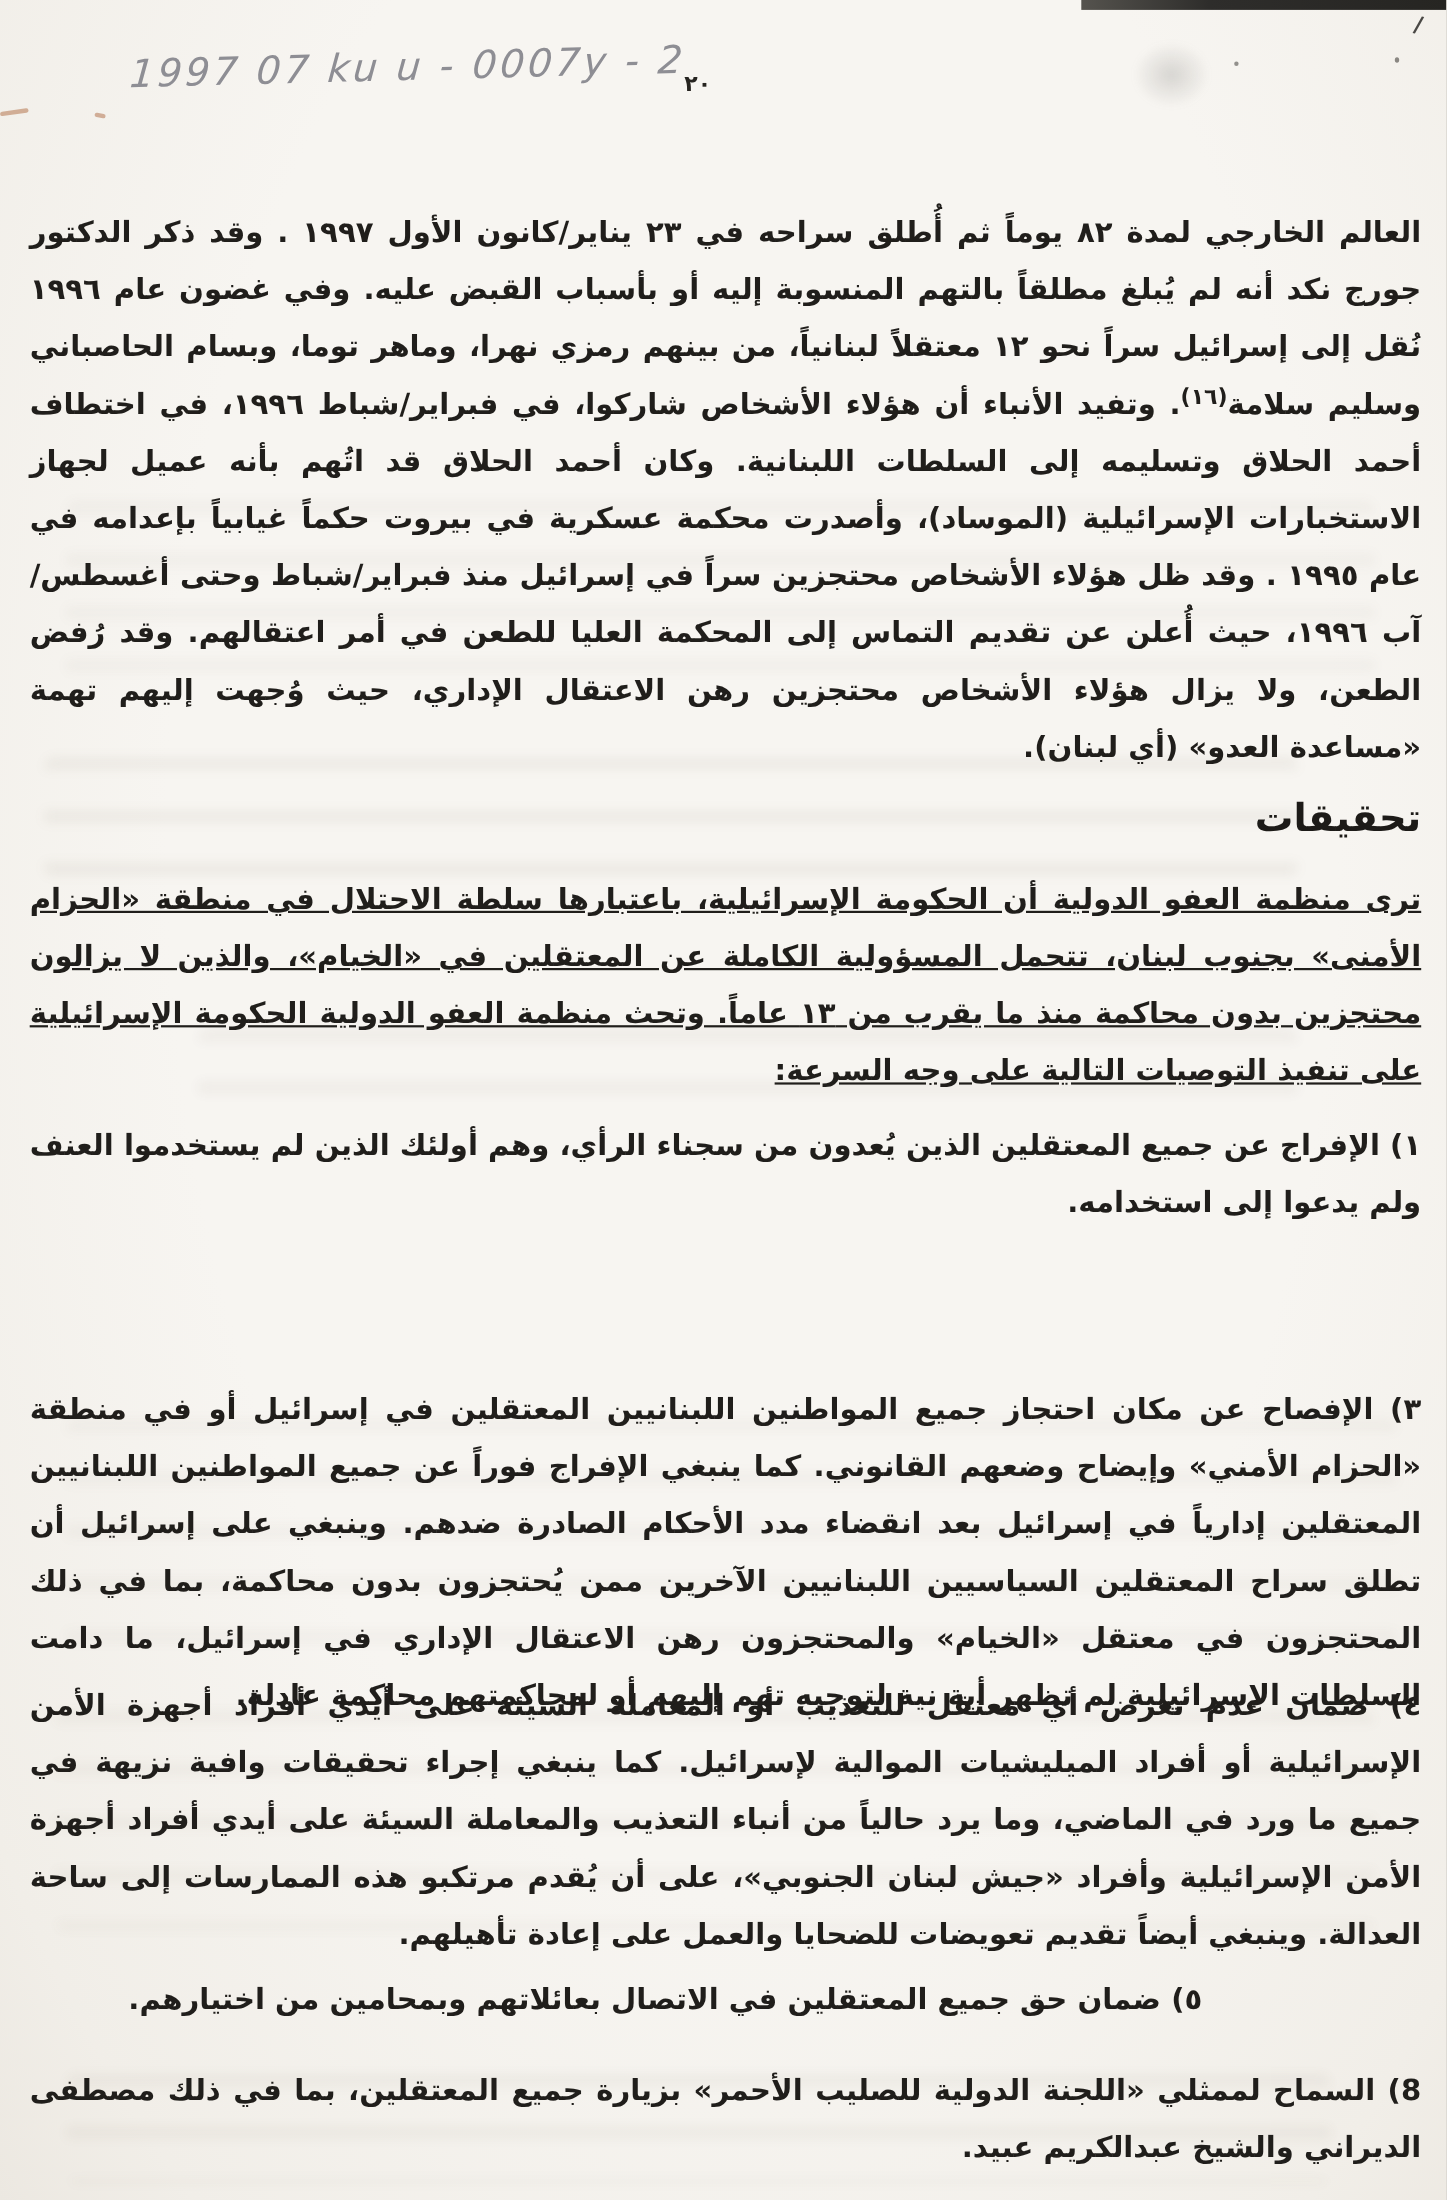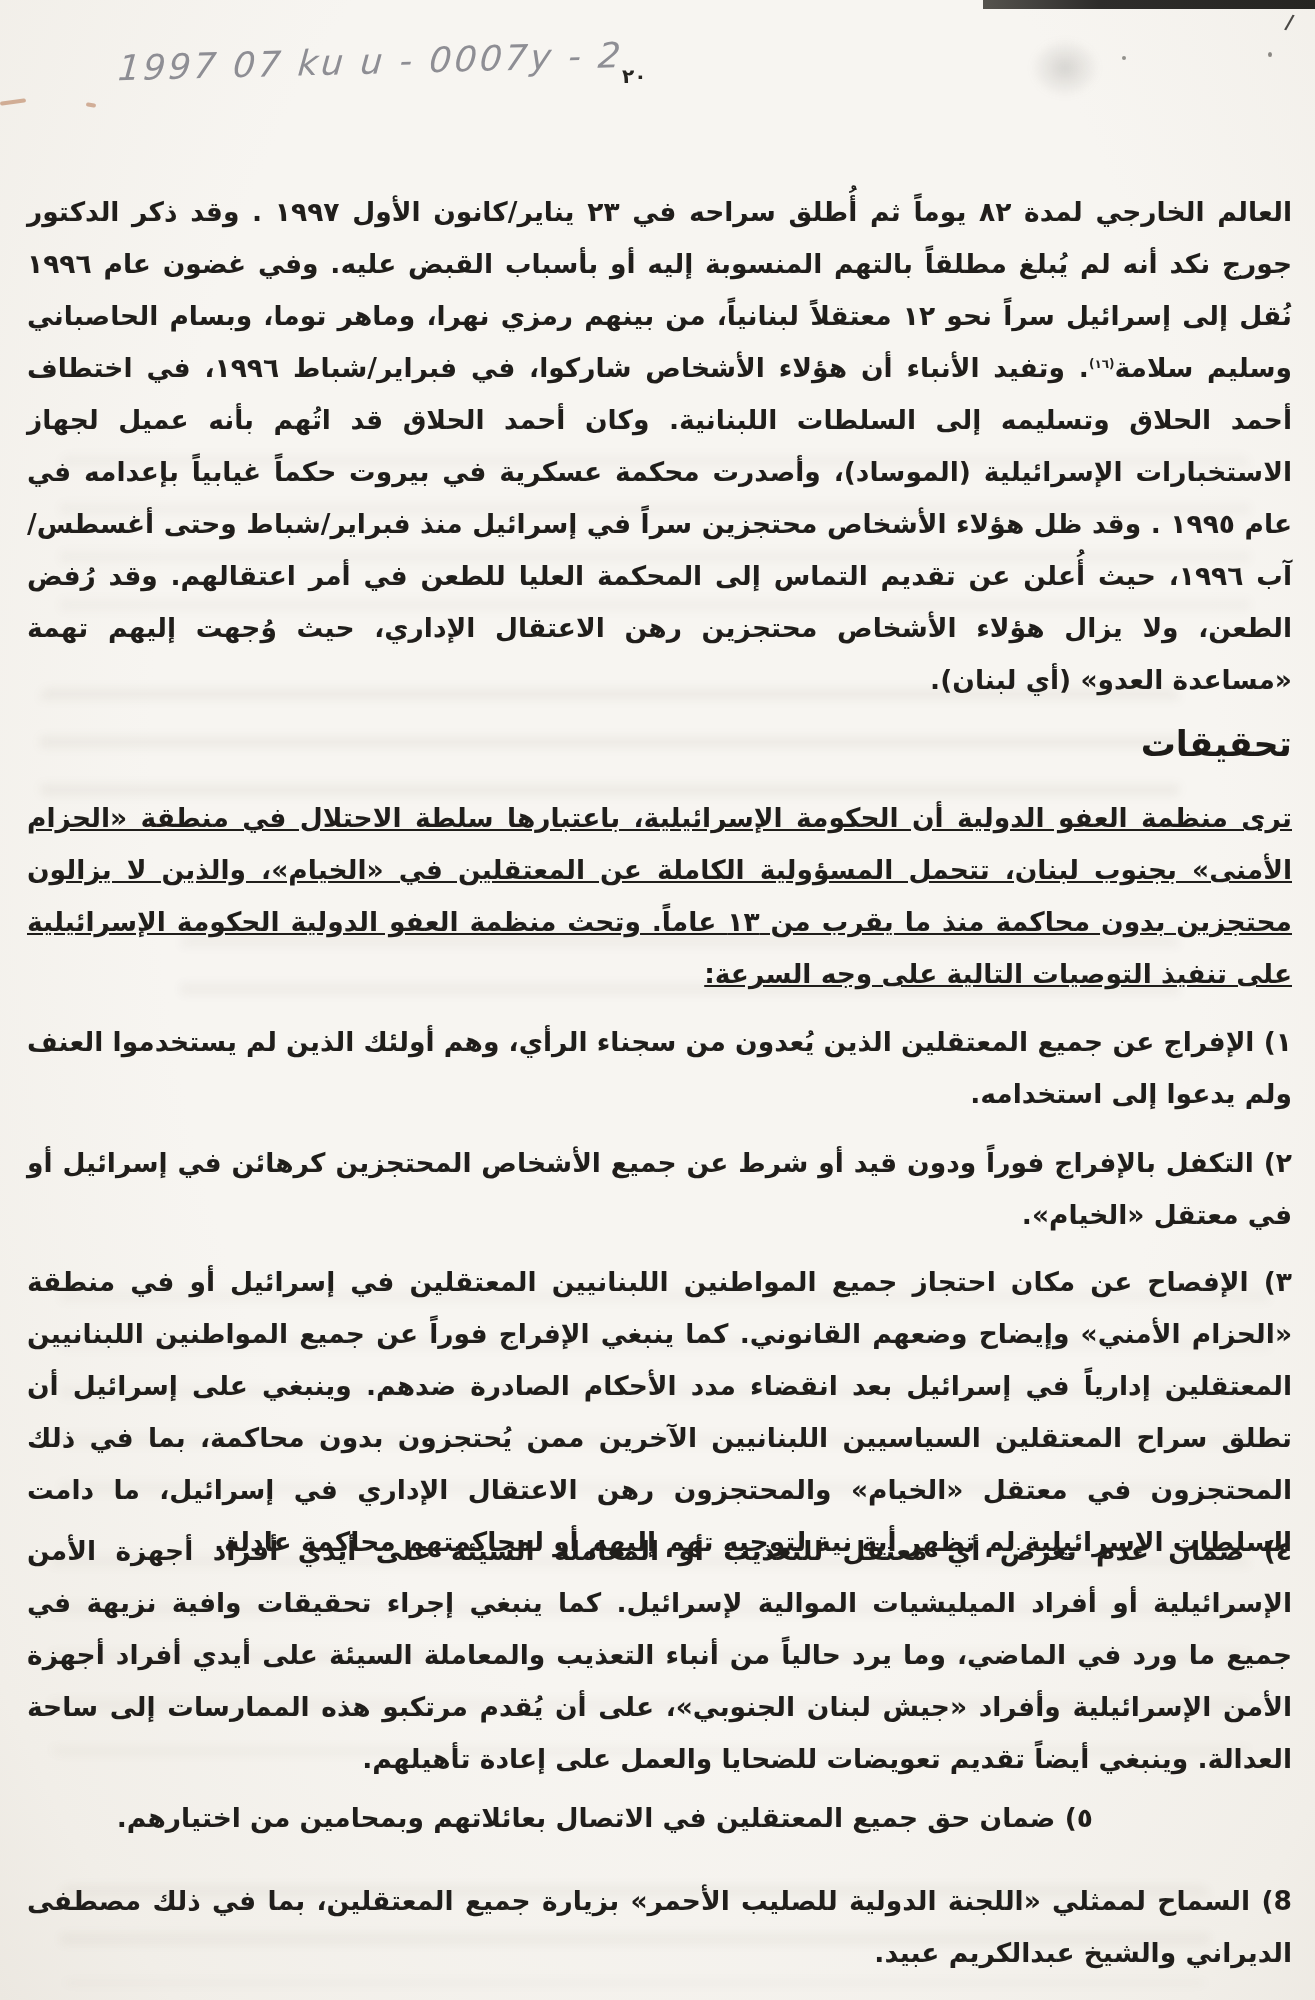--- a/index.html
+++ b/index.html
@@ -65,21 +65,21 @@
     direction:rtl;
     text-align:justify;
     color:#201e1b;
     font-family:"DejaVu Sans",sans-serif;
     font-weight:bold;
     font-size:26.5px;
     line-height:52px;
     letter-spacing:0;
   }
   .p1{top:186px;right:23px;left:27px;}
-  sup.fn{font-size:12px;line-height:0;vertical-align:9px;}
+  sup.fn{font-size:20px;line-height:0;vertical-align:9px;}
   .heading{
     position:absolute;top:694px;right:23px;
     direction:rtl;color:#1d1b18;
     font-family:"DejaVu Sans",sans-serif;
     font-weight:bold;font-size:35px;line-height:1.2;
   }
   .intro{top:792px;right:23px;left:27px;text-decoration:underline;}
   .rec-1{top:1016px;right:23px;left:27px;}
   .rec-2{top:1137px;right:23px;left:27px;}
   .rec-3{top:1256px;right:23px;left:27px;}
@@ -110,19 +110,18 @@
   <div class="handwriting">1997 07 ku u - 0007y - 2</div>
   <div class="page-number">٢٠</div>
 
   <div class="ar p1"><span>العالم الخارجي لمدة ٨٢ يوماً ثم أُطلق سراحه في ٢٣ يناير/كانون الأول ١٩٩٧ . وقد ذكر الدكتور جورج نكد أنه لم يُبلغ مطلقاً بالتهم المنسوبة إليه أو بأسباب القبض عليه. وفي غضون عام ١٩٩٦ نُقل إلى إسرائيل سراً نحو ١٢ معتقلاً لبنانياً، من بينهم رمزي نهرا، وماهر توما، وبسام الحاصباني وسليم سلامة</span><sup class="fn">(١٦)</sup><span>. وتفيد الأنباء أن هؤلاء الأشخاص شاركوا، في فبراير/شباط ١٩٩٦، في اختطاف أحمد الحلاق وتسليمه إلى السلطات اللبنانية. وكان أحمد الحلاق قد اتُهم بأنه عميل لجهاز الاستخبارات الإسرائيلية (الموساد)، وأصدرت محكمة عسكرية في بيروت حكماً غيابياً بإعدامه في عام ١٩٩٥ . وقد ظل هؤلاء الأشخاص محتجزين سراً في إسرائيل منذ فبراير/شباط وحتى أغسطس/آب ١٩٩٦، حيث أُعلن عن تقديم التماس إلى المحكمة العليا للطعن في أمر اعتقالهم. وقد رُفض الطعن، ولا يزال هؤلاء الأشخاص محتجزين رهن الاعتقال الإداري، حيث وُجهت إليهم تهمة «مساعدة العدو» (أي لبنان).</span></div>
 
   <h2 class="heading">تحقيقات</h2>
 
   <div class="ar intro">ترى منظمة العفو الدولية أن الحكومة الإسرائيلية، باعتبارها سلطة الاحتلال في منطقة «الحزام الأمنى» بجنوب لبنان، تتحمل المسؤولية الكاملة عن المعتقلين في «الخيام»، والذين لا يزالون محتجزين بدون محاكمة منذ ما يقرب من ١٣ عاماً. وتحث منظمة العفو الدولية الحكومة الإسرائيلية على تنفيذ التوصيات التالية على وجه السرعة:</div>
 
   <div class="ar rec-1">١) الإفراج عن جميع المعتقلين الذين يُعدون من سجناء الرأي، وهم أولئك الذين لم يستخدموا العنف ولم يدعوا إلى استخدامه.</div>
-  <div class="ar rec-2">٢) التكفل بالإفراج فوراً ودون قيد أو شرط عن جميع الأشخاص المحتجزين كرهائن في إسرائيل أو في معتقل «الخيام».</div>
   <div class="ar rec-3">٣) الإفصاح عن مكان احتجاز جميع المواطنين اللبنانيين المعتقلين في إسرائيل أو في منطقة «الحزام الأمني» وإيضاح وضعهم القانوني. كما ينبغي الإفراج فوراً عن جميع المواطنين اللبنانيين المعتقلين إدارياً في إسرائيل بعد انقضاء مدد الأحكام الصادرة ضدهم. وينبغي على إسرائيل أن تطلق سراح المعتقلين السياسيين اللبنانيين الآخرين ممن يُحتجزون بدون محاكمة، بما في ذلك المحتجزون في معتقل «الخيام» والمحتجزون رهن الاعتقال الإداري في إسرائيل، ما دامت السلطات الإسرائيلية لم تظهر أية نية لتوجيه تهم إليهم أو لمحاكمتهم محاكمة عادلة.</div>
   <div class="ar rec-4">٤) ضمان عدم تعرض أي معتقل للتعذيب أو المعاملة السيئة على أيدي أفراد أجهزة الأمن الإسرائيلية أو أفراد الميليشيات الموالية لإسرائيل. كما ينبغي إجراء تحقيقات وافية نزيهة في جميع ما ورد في الماضي، وما يرد حالياً من أنباء التعذيب والمعاملة السيئة على أيدي أفراد أجهزة الأمن الإسرائيلية وأفراد «جيش لبنان الجنوبي»، على أن يُقدم مرتكبو هذه الممارسات إلى ساحة العدالة. وينبغي أيضاً تقديم تعويضات للضحايا والعمل على إعادة تأهيلهم.</div>
   <div class="ar rec-5">٥) ضمان حق جميع المعتقلين في الاتصال بعائلاتهم وبمحامين من اختيارهم.</div>
   <div class="ar rec-6">8) السماح لممثلي «اللجنة الدولية للصليب الأحمر» بزيارة جميع المعتقلين، بما في ذلك مصطفى الديراني والشيخ عبدالكريم عبيد.</div>
 
 </div>
 
 </body></html>

